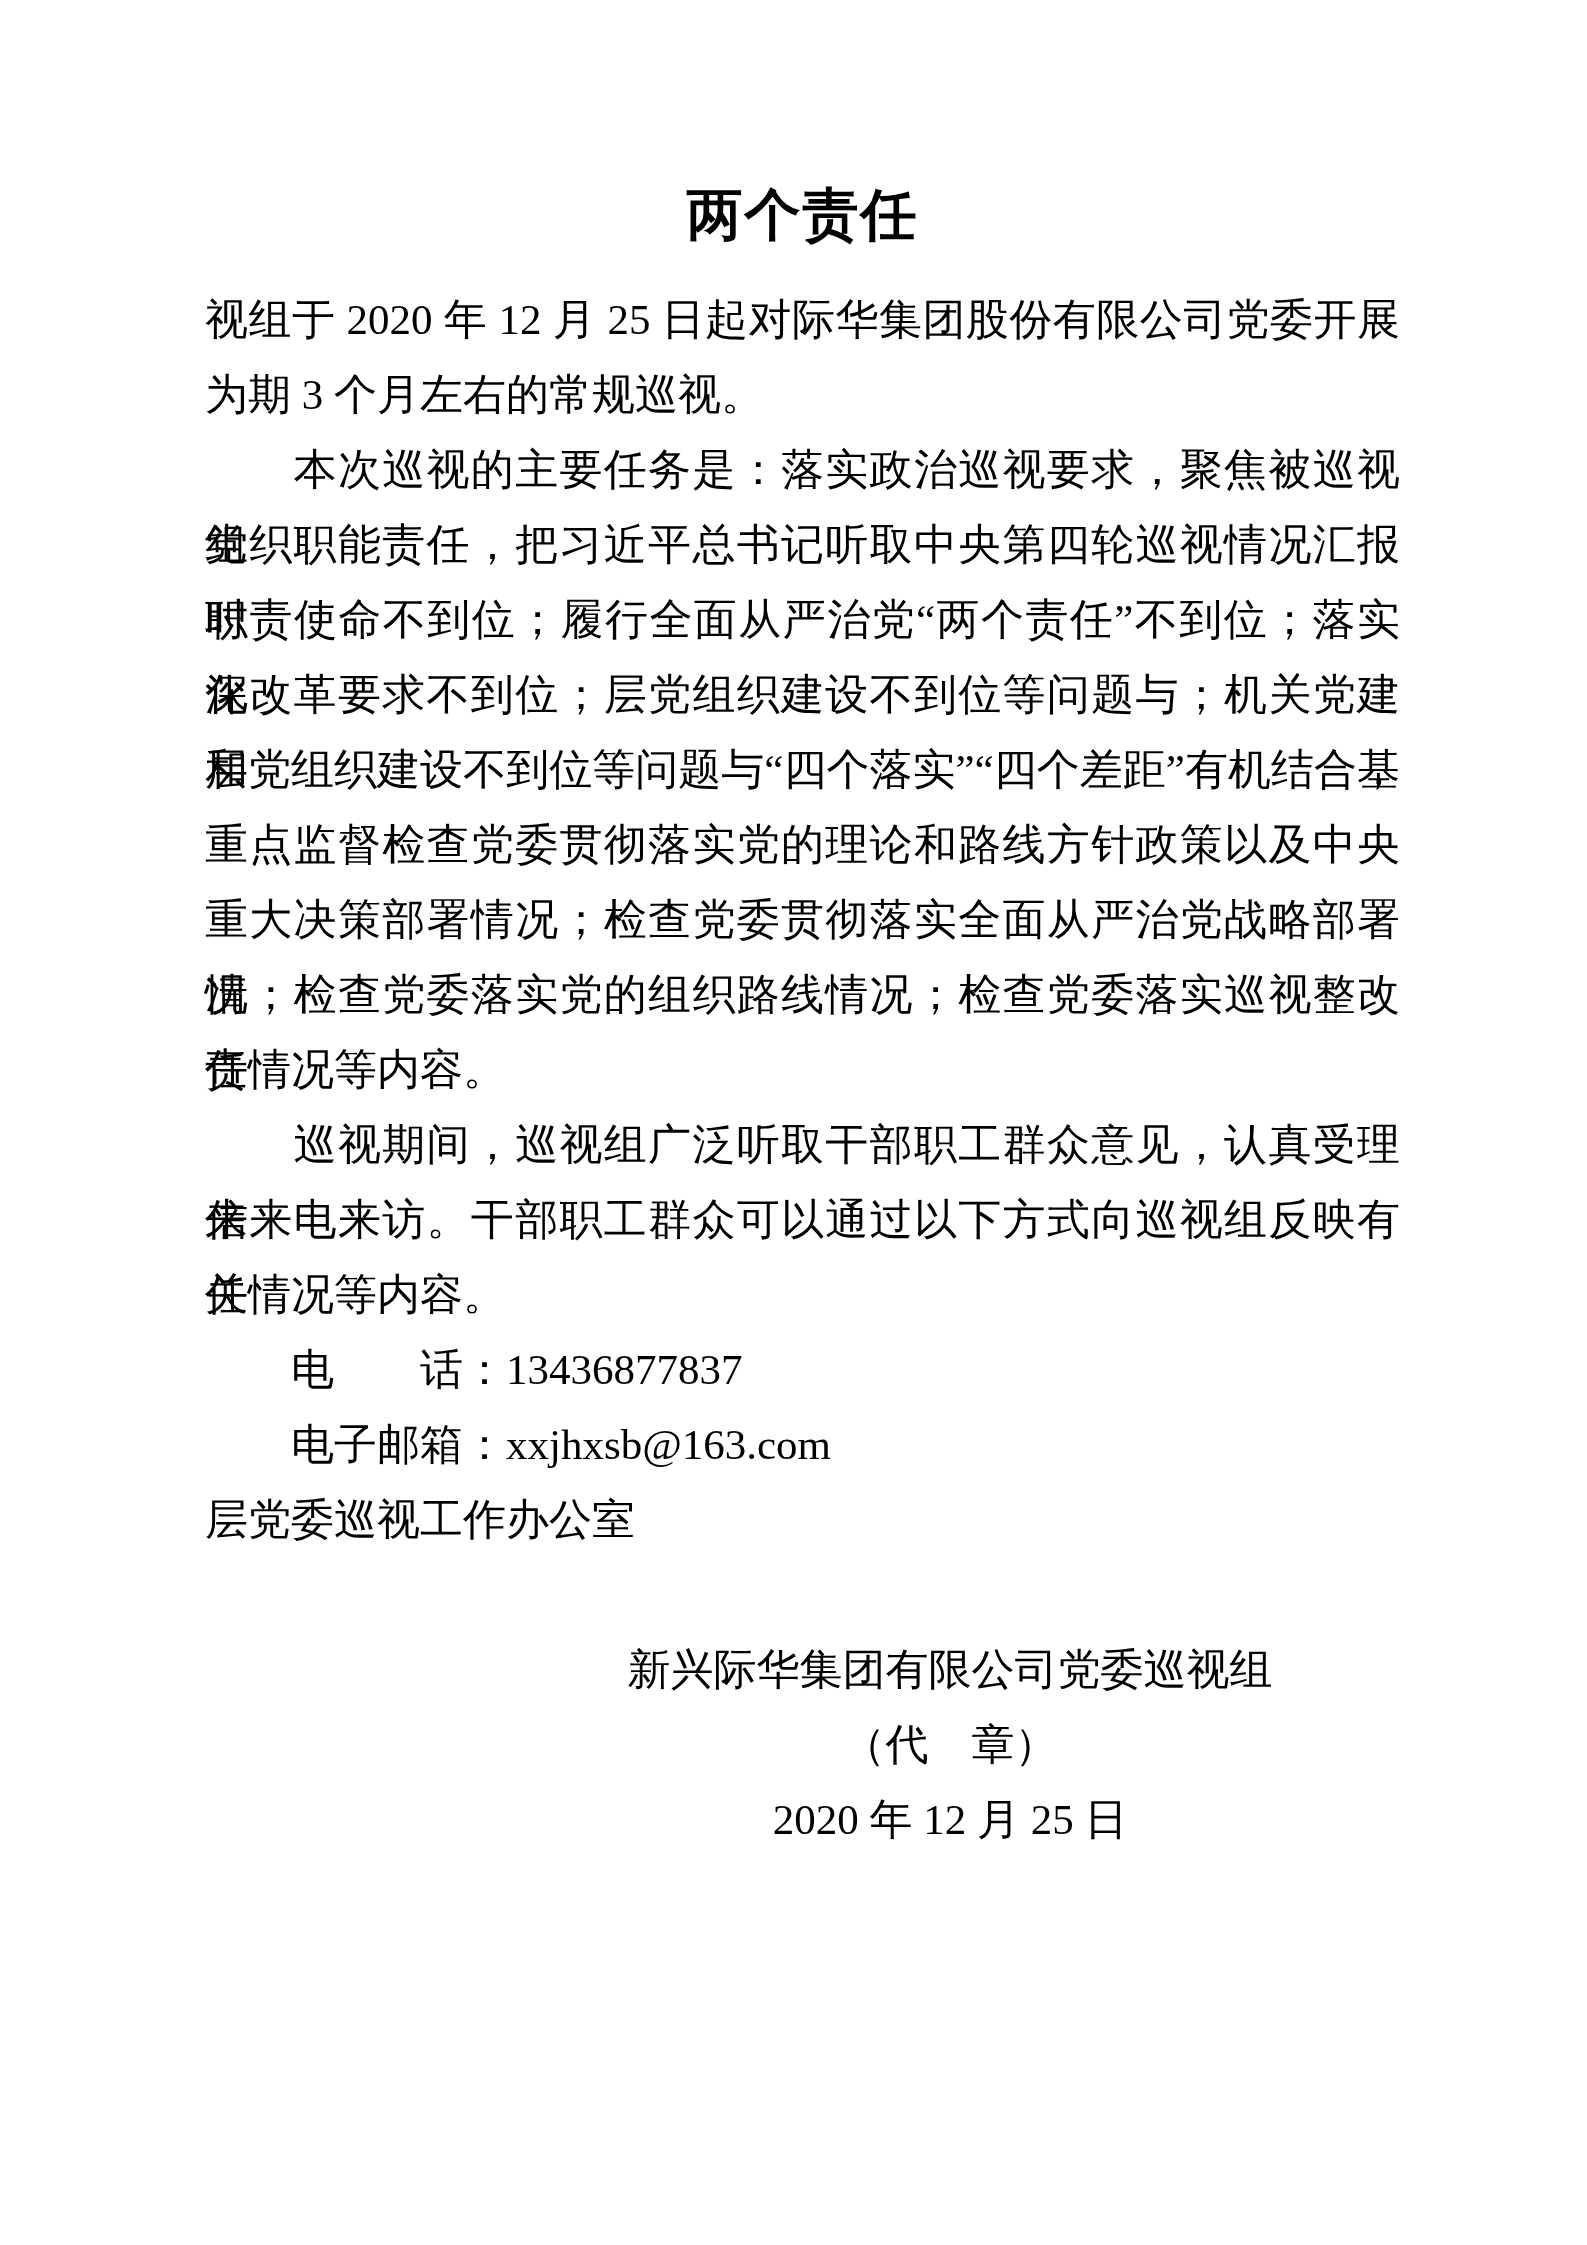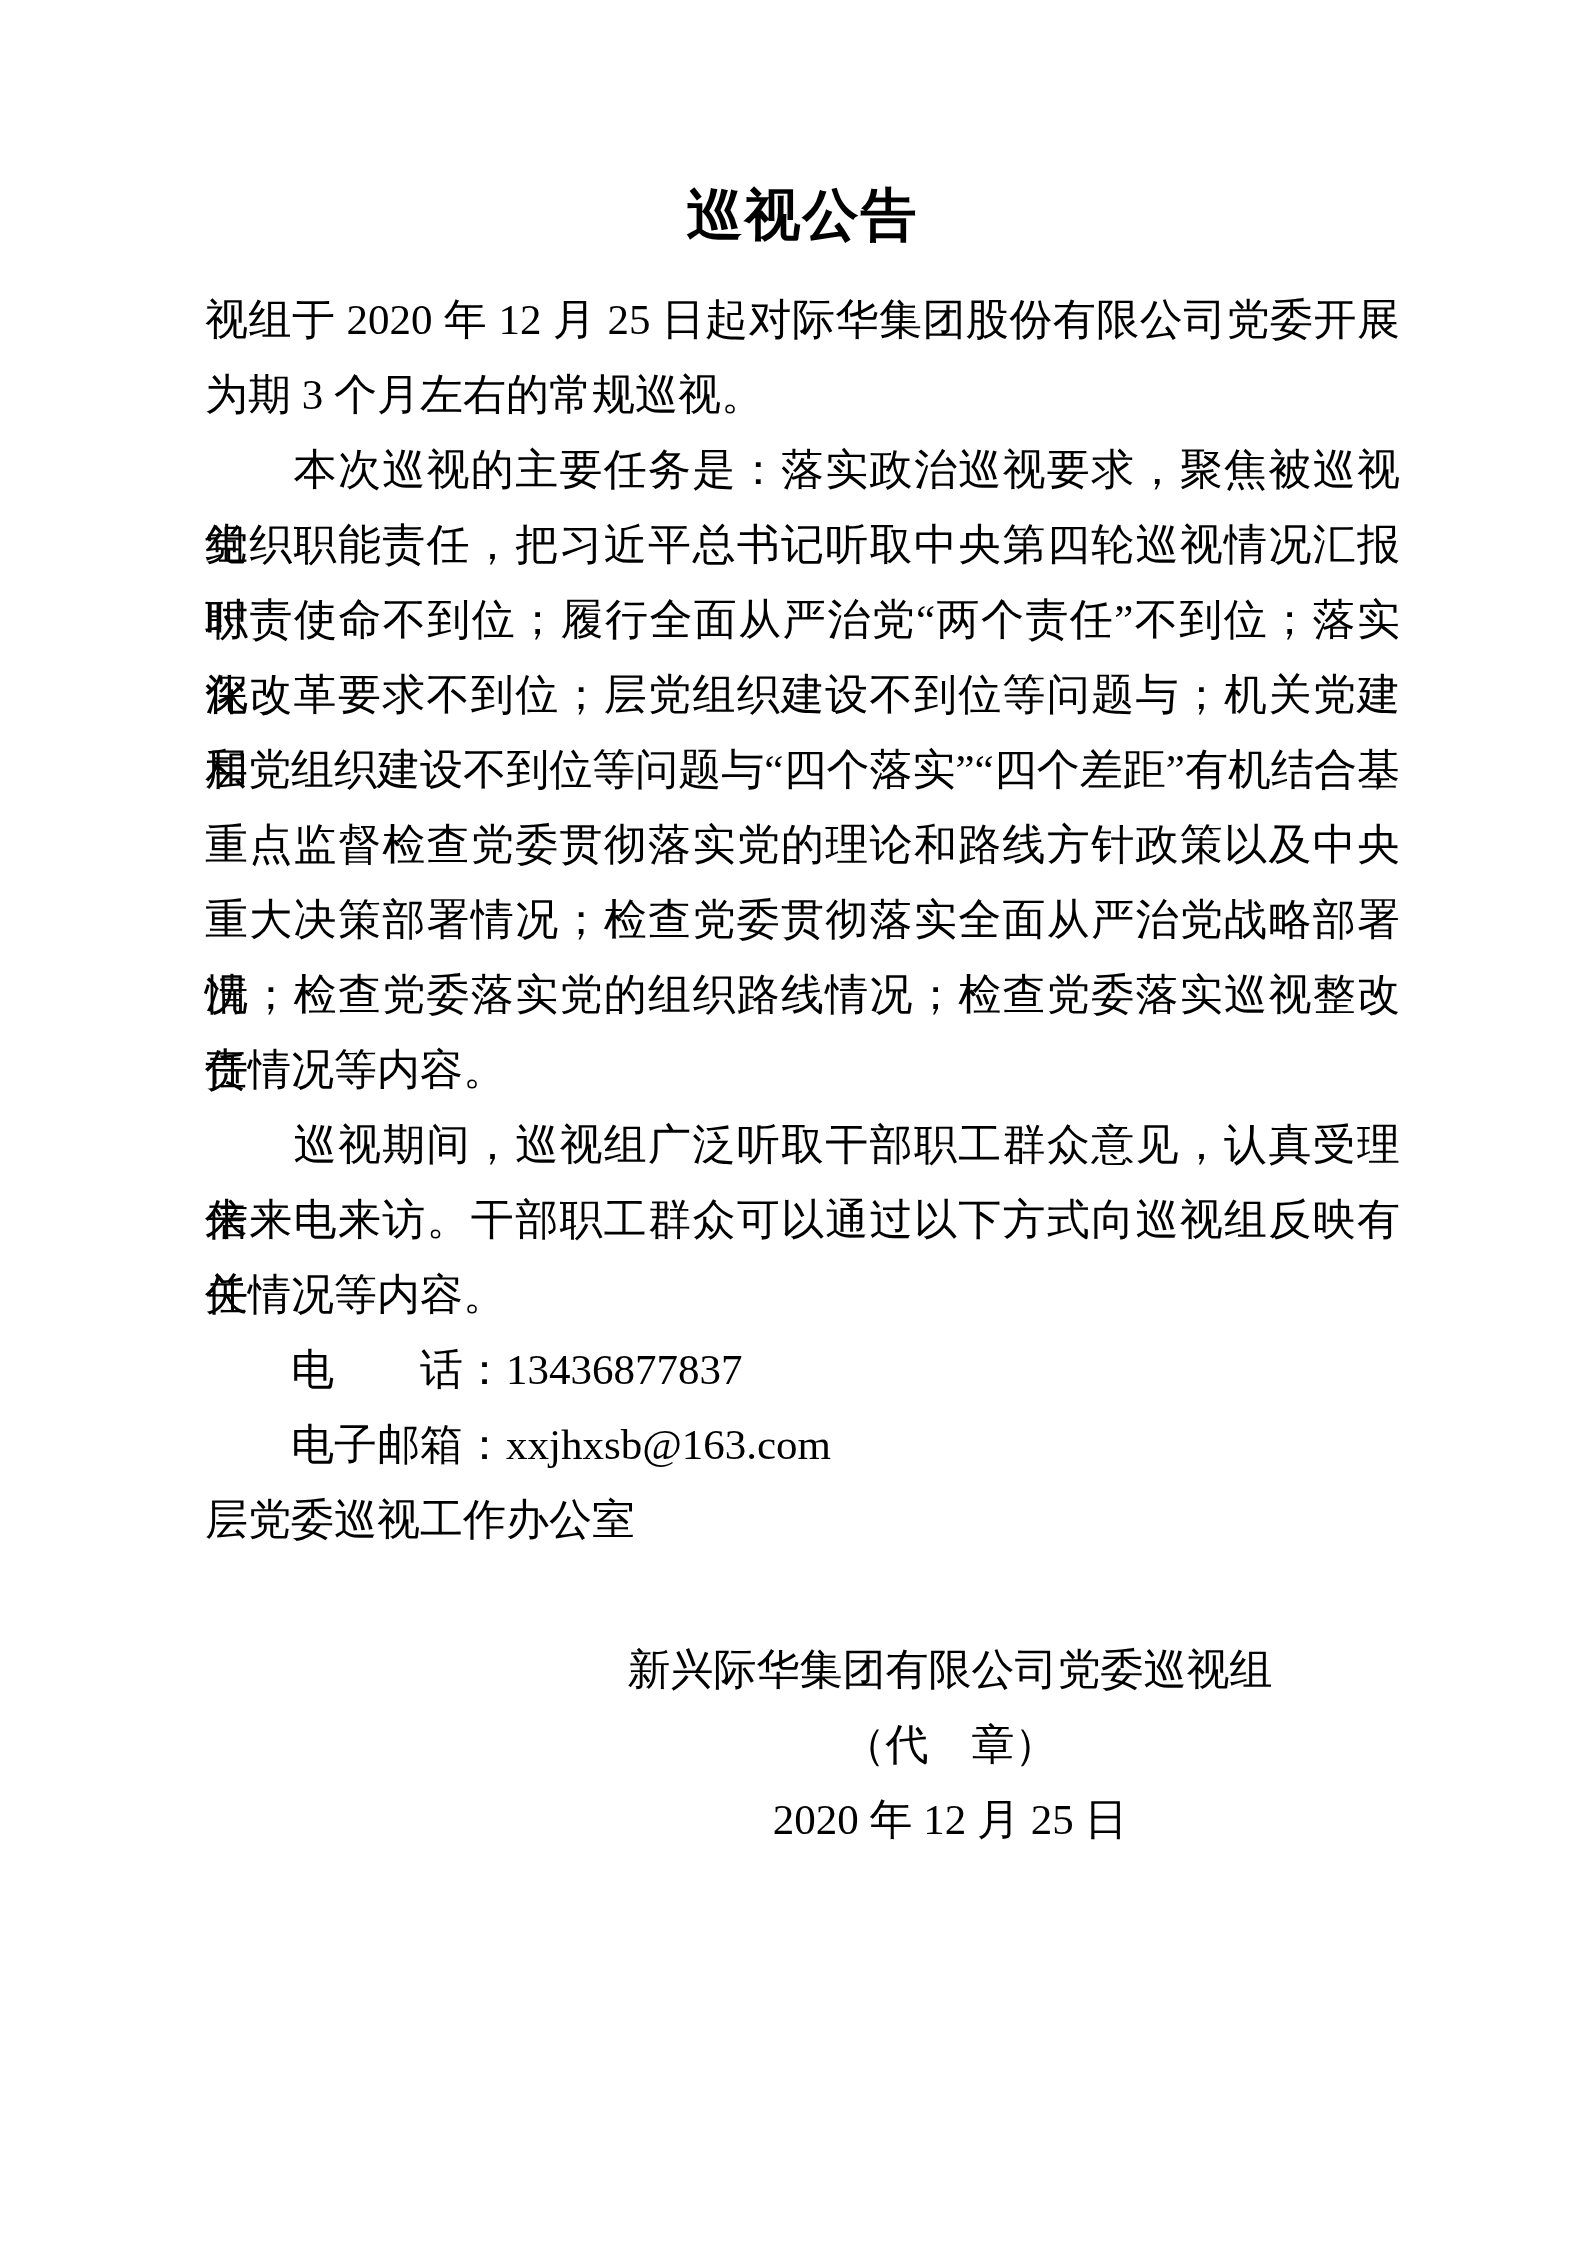--- a/index.html
+++ b/index.html
@@ -39,21 +39,21 @@
     width:900px;
     margin-left:295px;
     text-align:center;
   }
   .signature .line{text-align:center;white-space:nowrap;}
 </style>
 </head>
 <body>
 
 <div class="page">
-  <h1 class="title">巡视公告</h1>
+  <h1 class="title">两个责任</h1>
 
   <div class="doc-body">
       <div class="line justify">视组于 <span class="num">2020</span> 年 <span class="num">12</span> 月 <span class="num">25</span> 日起对际华集团股份有限公司党委开展</div>
       <div class="line">为期 <span class="num">3</span> 个月左右的常规巡视。</div>
       <div class="line justify">　　本次巡视的主要任务是：落实政治巡视要求，聚焦被巡视党</div>
       <div class="line justify">组织职能责任，把习近平总书记听取中央第四轮巡视情况汇报时</div>
       <div class="line justify">职责使命不到位；履行全面从严治党“两个责任”不到位；落实深</div>
       <div class="line justify">化改革要求不到位；层党组织建设不到位等问题与；机关党建和基</div>
       <div class="line justify">层党组织建设不到位等问题与“四个落实”“四个差距”有机结合，</div>
       <div class="line justify">重点监督检查党委贯彻落实党的理论和路线方针政策以及中央</div>

